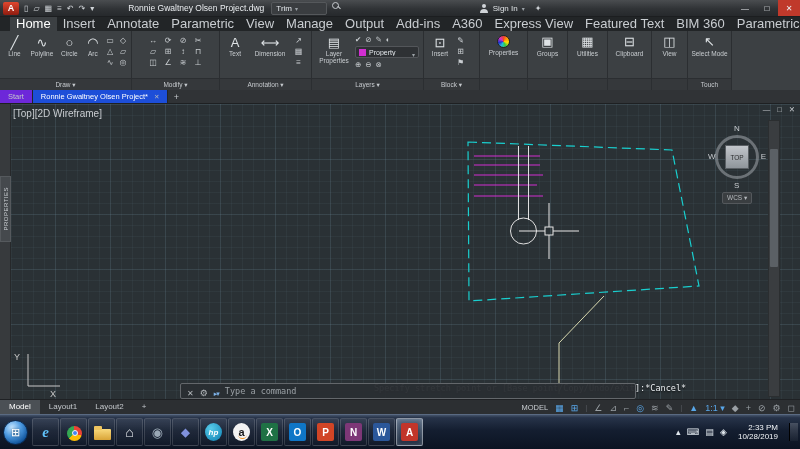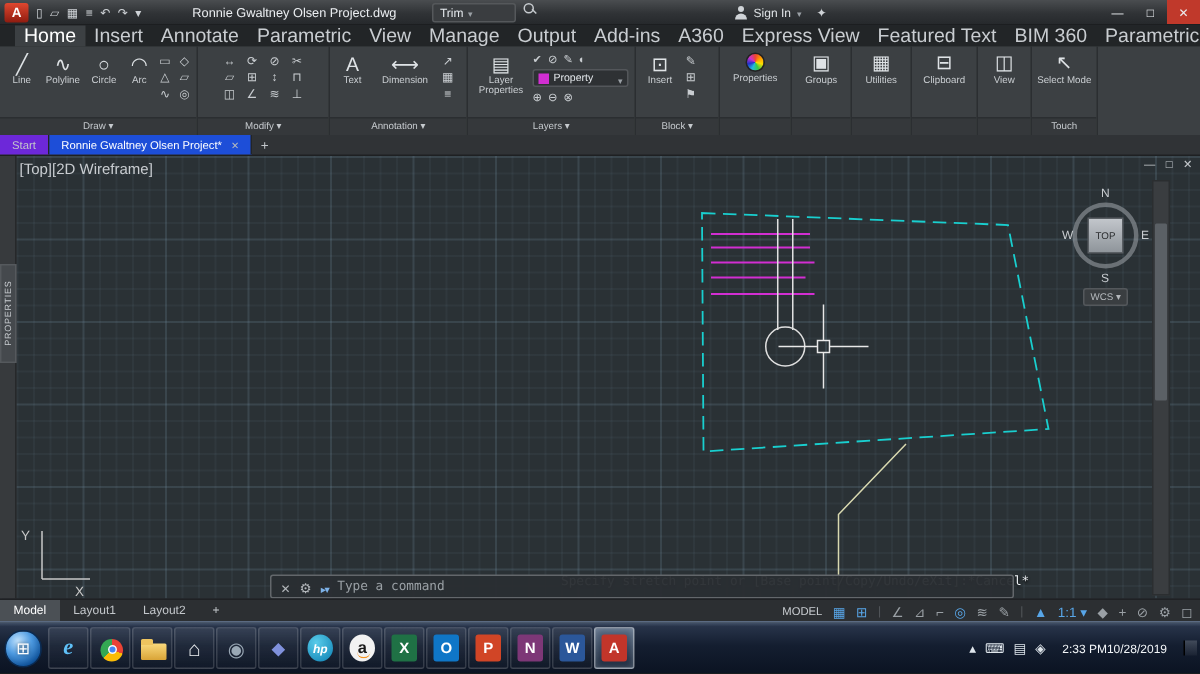--- a/index.html
+++ b/index.html
@@ -9,21 +9,21 @@
 
   
   #titlebar{position:absolute;top:0;left:0;right:0;height:17px;display:flex;align-items:center;
     background:linear-gradient(#4a4d50,#303336 55%,#26292c);border-bottom:1px solid #1c1e20;color:#dfe3e6}
   .acadlogo{width:16px;height:13px;margin:0 5px 0 3px;border-radius:2px;flex:0 0 auto;
     background:linear-gradient(#e0472f,#8f1c10);color:#fff;font-weight:bold;font-size:9px;
     display:flex;align-items:center;justify-content:center;cursor:pointer}
   .qat{display:flex;gap:5px;align-items:center}
   .qat span{font-size:8px;color:#cfd3d7;cursor:pointer}
   .tb-title{margin-left:34px;font-size:8.5px;color:#eceff2;white-space:nowrap}
-  .infocenter{margin-left:24px;display:flex;align-items:flex-start;gap:3px}
+  .infocenter{margin-left:7px;display:flex;align-items:flex-start;gap:3px}
   .ic-box{display:flex;align-items:center;gap:3px;background:#3a3d40;border:1px solid #55585b;
     border-radius:2px;padding:1px 4px;font-size:8px;color:#e4e8ec;min-width:56px;cursor:text}
   .cdown::after{content:"▾";font-size:6px;color:#9aa0a5}
   .mag{width:7px;height:7px;border:1.3px solid #c6cace;border-radius:50%;position:relative;margin-left:2px;cursor:pointer}
   .mag::after{content:"";position:absolute;width:4px;height:1.3px;background:#c6cace;transform:rotate(45deg);right:-3px;bottom:-1px}
   .spacer{flex:1}
   .signin{display:flex;align-items:center;gap:4px;font-size:8px;color:#dfe3e6;cursor:pointer}
   .person{width:9px;height:9px;position:relative}
   .person::before{content:"";position:absolute;top:0;left:2.5px;width:4px;height:4px;border-radius:50%;background:#cfd3d7}
   .person::after{content:"";position:absolute;bottom:0;left:.5px;width:8px;height:3.5px;border-radius:4px 4px 0 0;background:#cfd3d7}
@@ -99,21 +99,21 @@
     background:linear-gradient(#c2c6cb,#8f959b);color:#2b2d2f;font-size:6.5px;
     display:flex;align-items:center;justify-content:center}
   .wcs{position:absolute;left:722px;top:88px;background:#3a3e41;border:1px solid #54585c;border-radius:2px;
     color:#b4b8bc;font-size:6.5px;padding:1px 4px;cursor:pointer}
   .docbtns{position:absolute;right:5px;top:1px;display:flex;gap:7px}
   .docbtns span{color:#c3c7cb;font-size:7.5px;cursor:pointer}
   .vscroll{position:absolute;left:768px;top:16px;width:12px;height:277px;background:#3a3d40;border:1px solid #2b2e30}
   .vthumb{position:absolute;left:1px;right:1px;top:28px;height:118px;background:#5b6065;border-radius:1px;cursor:grab}
   .cmdecho{position:absolute;left:374px;top:257px;font-family:"DejaVu Sans Mono",monospace;font-size:8.5px;
     line-height:11px;color:#eceff2;text-shadow:0 1px 2px rgba(0,0,0,.9);white-space:pre}
-  .cmdbar{position:absolute;left:180px;top:279px;width:496px;height:16px;background:rgba(42,46,50,.96);
+  .cmdbar{position:absolute;left:180px;top:279px;width:456px;height:16px;background:rgba(42,46,50,.96);
     border:1px solid #63676b;border-radius:2px;display:flex;align-items:center;gap:6px;padding:0 6px}
   .cx{cursor:pointer}.cx::after{content:"✕";font-size:8px;color:#b4b8bc}
   .cg{cursor:pointer}.cg::after{content:"⚙";font-size:9px;color:#b4b8bc}
   .cp::after{content:"▸▾";font-size:7px;color:#7db2e8;letter-spacing:-1px}
   .cmdbar .ph{font-family:"DejaVu Sans Mono",monospace;font-size:8.5px;color:#9aa0a5}
 
   
   #layoutbar{position:absolute;top:399px;left:0;right:0;height:15px;background:#2c2f32;
     border-top:1px solid #1f2124;display:flex;align-items:stretch}
   .ltabs{display:flex}
@@ -163,21 +163,21 @@
     background:#4285f4;border:1.5px solid #f5f5f5;border-radius:50%}
   .tbicon.folder::before{content:"";position:absolute;left:5px;top:10px;width:17px;height:11px;
     background:linear-gradient(#f9d97c,#d9a437);border-radius:1px;z-index:-1}
   .tbicon.folder::after{content:"";position:absolute;left:5px;top:7px;width:8px;height:4px;
     background:#eec45f;border-radius:1px 1px 0 0;z-index:-1}
   .tbicon.home{color:#eceff2;font-size:14px;font-weight:normal}
   .tbicon.lens{color:#9aa8b5;font-size:13px;font-weight:normal}
   .tbicon.darkapp{color:#8091dc;font-size:11px}
   .tray{margin-left:auto;display:flex;align-items:center;gap:6px;padding-right:2px}
   .tray .tico{font-size:9px;color:#dfe6ec;cursor:pointer}
-  .clock{display:flex;flex-direction:row;align-items:flex-start;line-height:9px;font-size:8px;
+  .clock{display:flex;flex-direction:column;align-items:flex-end;line-height:9px;font-size:8px;
     color:#f2f5f8;padding:0 5px}
   .showdesk{width:9px;align-self:stretch;border-left:1px solid #000;cursor:pointer;
     background:linear-gradient(rgba(255,255,255,.18),rgba(255,255,255,.04))}
 </style>
 </head>
 <body>
 
 <div class="stage">
 
   <div id="titlebar">

